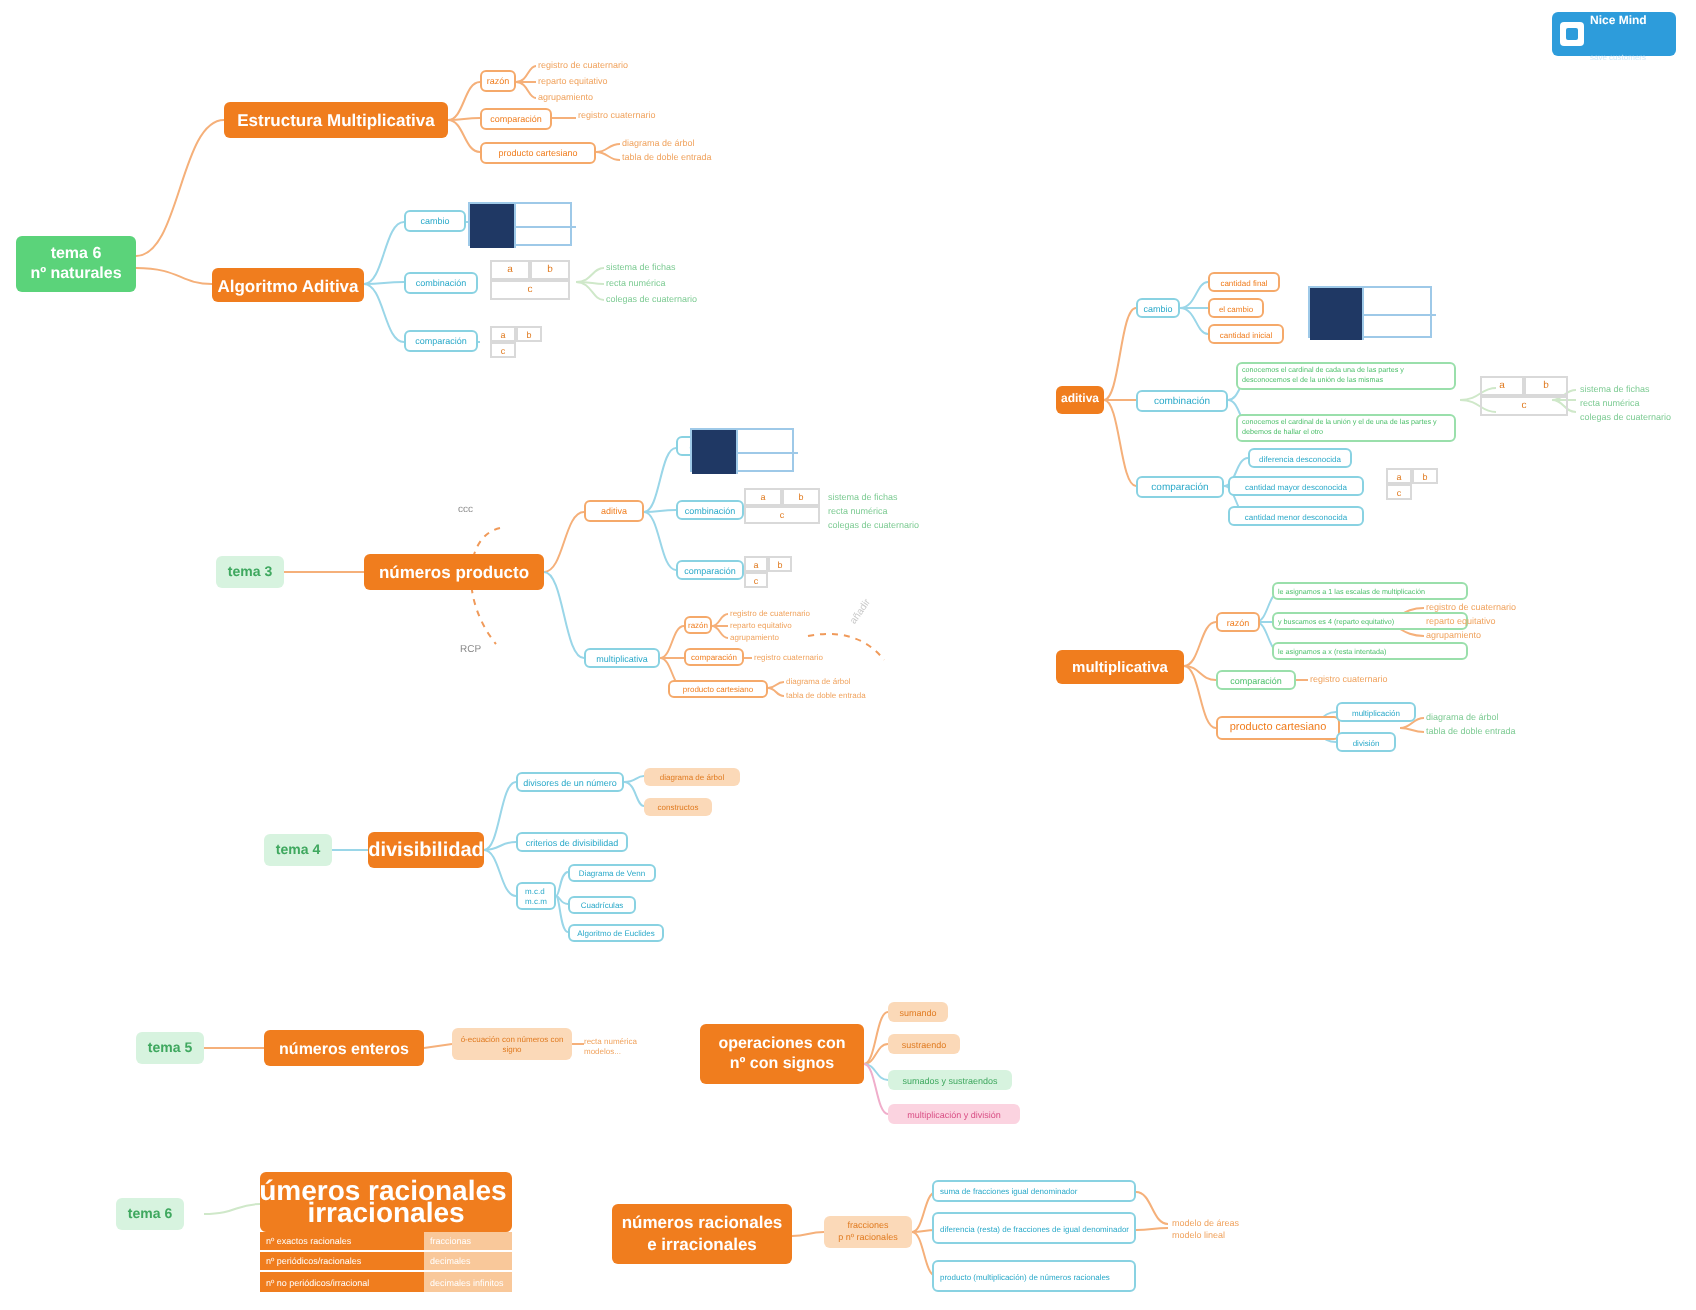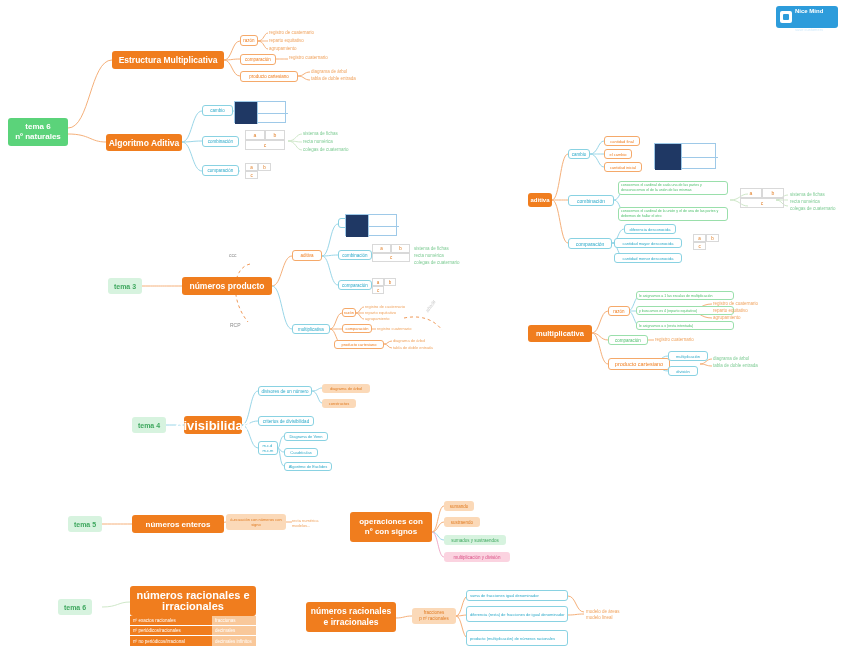--- a/index.html
+++ b/index.html
@@ -326,50 +326,50 @@
 
 <div class="leaf txt" style="left:655px;top:337px;font-size:4.5px;">registro cuaternario</div>
 
 <div class="node b-blue-ol" style="left:668px;top:351px;width:40px;height:10px;font-size:4px;">multiplicación</div>
 <div class="node b-blue-ol" style="left:668px;top:366px;width:30px;height:10px;font-size:4px;">división</div>
 
 <div class="leaf txt-green" style="left:713px;top:356px;font-size:4.5px;">diagrama de árbol</div>
 <div class="leaf txt-green" style="left:713px;top:363px;font-size:4.5px;">tabla de doble entrada</div>
 
 <div class="node b-mint" style="left:132px;top:417px;width:34px;height:16px;font-size:7px;font-weight:bold;">tema 4</div>
-<div class="node b-orange" style="left:184px;top:416px;width:58px;height:18px;font-size:13px;">divisibilidad</div>
+<div class="node b-orange" style="left:184px;top:416px;width:58px;height:18px;font-size:10px;">divisibilidad</div>
 
 <div class="node b-blue-ol" style="left:258px;top:386px;width:54px;height:10px;font-size:4.5px;">divisores de un número</div>
 <div class="node b-blue-ol" style="left:258px;top:416px;width:56px;height:10px;font-size:4.5px;">criterios de divisibilidad</div>
 <div class="node b-blue-ol" style="left:258px;top:441px;width:20px;height:14px;font-size:4px;white-space:pre;line-height:5px;flex-direction:column;">m.c.d
 m.c.m</div>
 
 <div class="node b-peach" style="left:322px;top:384px;width:48px;height:9px;font-size:4px;">diagrama de árbol</div>
 <div class="node b-peach" style="left:322px;top:399px;width:34px;height:9px;font-size:4px;">constructos</div>
 
 <div class="node b-blue-ol" style="left:284px;top:432px;width:44px;height:9px;font-size:4px;">Diagrama de Venn</div>
 <div class="node b-blue-ol" style="left:284px;top:448px;width:34px;height:9px;font-size:4px;">Cuadrículas</div>
 <div class="node b-blue-ol" style="left:284px;top:462px;width:48px;height:9px;font-size:4px;">Algoritmo de Euclides</div>
 
 <div class="node b-mint" style="left:68px;top:516px;width:34px;height:16px;font-size:7px;font-weight:bold;">tema 5</div>
-<div class="node b-orange" style="left:132px;top:515px;width:92px;height:18px;font-size:8px;">números enteros</div>
+<div class="node b-orange" style="left:132px;top:515px;width:80px;height:18px;font-size:8px;">números enteros</div>
 <div class="node b-peach" style="left:226px;top:514px;width:60px;height:16px;font-size:4px;text-align:center;line-height:5px;">ó-ecuación con números con signo</div>
 <div class="leaf txt" style="left:292px;top:518px;font-size:4px;white-space:pre;line-height:5px;">recta numérica
 modelos...</div>
 
 <div class="node b-orange" style="left:350px;top:512px;width:82px;height:30px;font-size:8px;white-space:pre;line-height:10px;text-align:center;">operaciones con
 nº con signos</div>
 <div class="node b-peach" style="left:444px;top:501px;width:30px;height:10px;font-size:4.5px;">sumando</div>
 <div class="node b-peach" style="left:444px;top:517px;width:36px;height:10px;font-size:4.5px;">sustraendo</div>
 <div class="node b-mint" style="left:444px;top:535px;width:62px;height:10px;font-size:4.5px;">sumados y sustraendos</div>
 <div class="node b-pink" style="left:444px;top:552px;width:66px;height:10px;font-size:4.5px;">multiplicación y división</div>
 
 <div class="node b-mint" style="left:58px;top:599px;width:34px;height:16px;font-size:7px;font-weight:bold;">tema 6</div>
 
-<div class="node b-orange" style="left:130px;top:586px;width:126px;height:30px;font-size:11px;white-space:pre;line-height:11px;text-align:center;">números racionales e
+<div class="node b-orange" style="left:130px;top:586px;width:126px;height:30px;font-size:14px;white-space:pre;line-height:11px;text-align:center;">números racionales e
 irracionales</div>
 
 <div class="node" style="left:130px;top:616px;width:126px;height:30px;">
   <div style="position:absolute;left:0;top:0;width:82px;height:10px;background:#f07d1e;color:#ffffff;font-size:4.5px;display:flex;align-items:center;padding-left:3px;box-sizing:border-box;border-bottom:1px solid #ffffff;">nº exactos racionales</div>
   <div style="position:absolute;left:82px;top:0;width:44px;height:10px;background:#f9c89a;color:#ffffff;font-size:4.5px;display:flex;align-items:center;padding-left:3px;box-sizing:border-box;border-bottom:1px solid #ffffff;">fraccionas</div>
   <div style="position:absolute;left:0;top:10px;width:82px;height:10px;background:#f07d1e;color:#ffffff;font-size:4.5px;display:flex;align-items:center;padding-left:3px;box-sizing:border-box;border-bottom:1px solid #ffffff;">nº periódicos/racionales</div>
   <div style="position:absolute;left:82px;top:10px;width:44px;height:10px;background:#f9c89a;color:#ffffff;font-size:4.5px;display:flex;align-items:center;padding-left:3px;box-sizing:border-box;border-bottom:1px solid #ffffff;">decimales</div>
   <div style="position:absolute;left:0;top:20px;width:82px;height:10px;background:#f07d1e;color:#ffffff;font-size:4.5px;display:flex;align-items:center;padding-left:3px;box-sizing:border-box;">nº no periódicos/irracional</div>
   <div style="position:absolute;left:82px;top:20px;width:44px;height:10px;background:#f9c89a;color:#ffffff;font-size:4.5px;display:flex;align-items:center;padding-left:3px;box-sizing:border-box;">decimales infinitos</div>
 </div>

